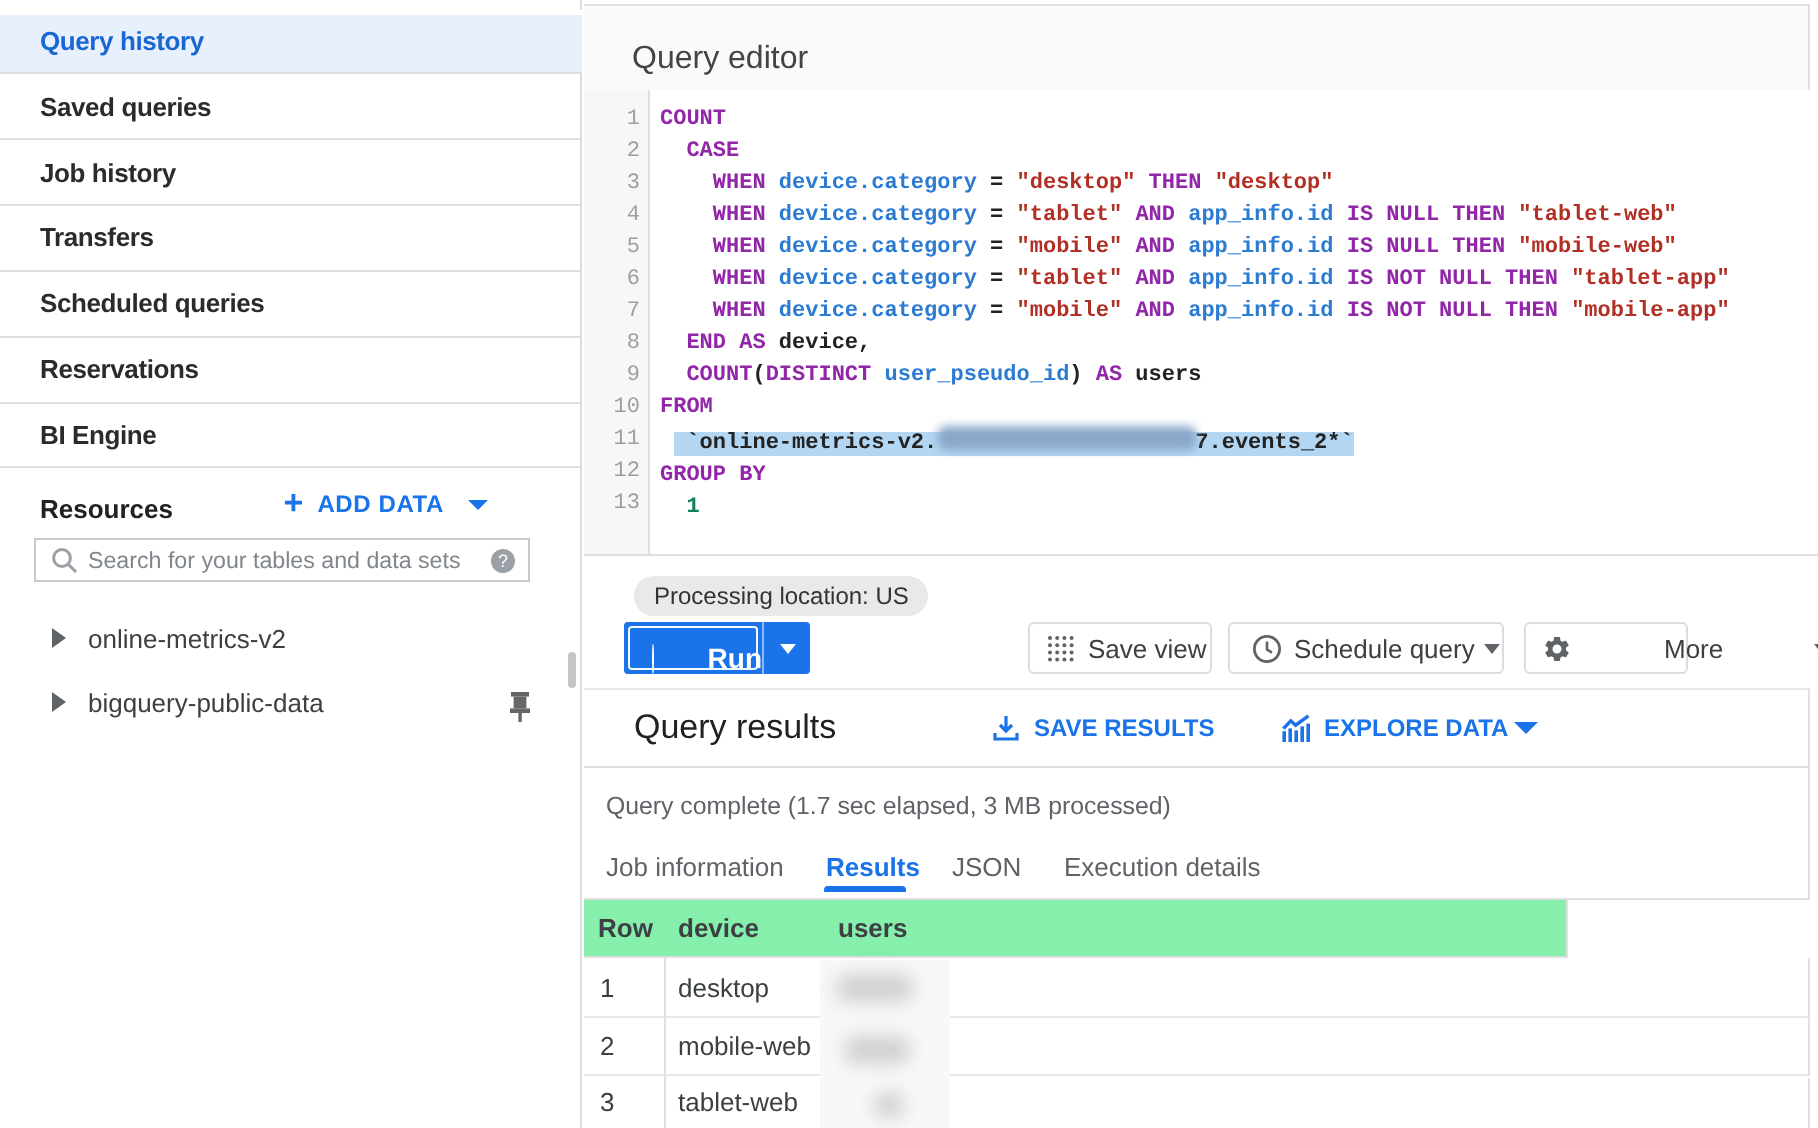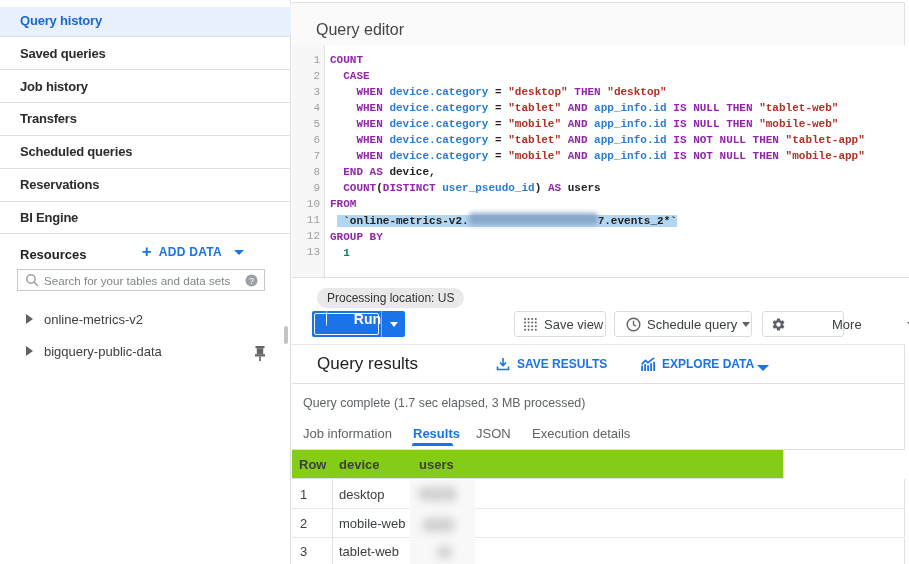--- a/index.html
+++ b/index.html
@@ -39,46 +39,46 @@
 .st { color:#b12f24; }
 .nm { color:#0e8157; }
 .selrow { background:#b3d6f2; }
 .smudge { display:inline-block; width:129px; height:12px; background:#8aa7c9; border-radius:4px; filter:blur(2.5px); vertical-align:baseline; position:relative; top:1px; }
 
 .chip { position:absolute; left:25px; top:288px; height:20px; background:#e9e9e9; border-radius:10px; display:flex; align-items:center; padding:0 10px; font-size:12px; color:#333; }
 
 
 .btnrow { position:absolute; left:0; top:311px; height:26px; width:617px; }
 .runbtn { position:absolute; left:20px; top:0; width:93px; height:26px; background:#1a73e8; border-radius:2px; display:flex; }
-.runmain { width:69px; height:26px; position:relative; display:flex; align-items:flex-start;gap:20px; }
+.runmain { width:69px; height:26px; position:relative; display:flex; align-items:flex-end;gap:20px; }
 .runmain::before { content:""; position:absolute; left:2px; top:2px; right:2px; bottom:2px; border:1px solid rgba(255,255,255,0.95); border-radius:2px; }
 .runmain .pc { width:15px; height:15px; background:#fff; border-radius:50%; margin-left:14px; position:relative; }
 .runmain .pc::after { content:""; position:absolute; left:5.5px; top:4px; width:0; height:0; border-left:6px solid #1a73e8; border-top:3.5px solid transparent; border-bottom:3.5px solid transparent; }
 .runmain .rt { color:#fff; font-size:14px; font-weight:bold; margin-left:7px; }
 .runcaret { flex:1; display:flex; align-items:center; justify-content:center; border-left:1px solid rgba(255,255,255,0.5); }
 .caret-w { width:0; height:0; border-left:4.5px solid transparent; border-right:4.5px solid transparent; border-top:5px solid #fff; }
 .wbtn { position:absolute; top:0; height:26px; background:#fff; border:1px solid #dadce0; border-radius:3px; display:flex; align-items:center; font-size:13px; color:#3c4043; white-space:nowrap; }
 .wbtn svg { margin-right:6px; flex-shrink:0; }
 .caret-g { width:0; height:0; border-left:4.5px solid transparent; border-right:4.5px solid transparent; border-top:5px solid #5f6368; margin-left:5px; }
 
 
 #qr-head { position:absolute; left:0; top:344px; width:613px; height:40px; border-top:1px solid #e8e8e8; border-bottom:1px solid #e0e0e0; border-right:1px solid #e0e0e0; display:flex; align-items:center; }
 #qr-head .title { font-size:17px; color:#212121; margin-left:25px; }
-.blulink { display:flex; align-items:flex-end; color:#1a73e8; font-size:12px; font-weight:bold; letter-spacing:0px; white-space:nowrap; }
+.blulink { display:flex; align-items:center; color:#1a73e8; font-size:12px; font-weight:bold; letter-spacing:0px; white-space:nowrap; }
 #qcomplete { position:absolute; top:396px; font-size:12.4px; color:#5f6368; }
 #qcomplete { left:11px; }
 
 
 .tabs { position:absolute; left:0; top:420px; width:613px; height:29.5px; border-bottom:1px solid #e0e0e0; border-right:1px solid #e0e0e0; font-size:13px; color:#5f6368; }
 .tab { position:absolute; top:6px; }
 .tab.act { color:#1a73e8; font-weight:bold; }
 .tabuline { position:absolute; left:120px; top:23px; width:41px; height:3px; background:#1a73e8; border-radius:2px 2px 0 0; }
 
 
-.thead { position:absolute; left:0; top:450px; width:492px; height:29px; background:#84cc16; border-bottom:1px solid #e0e0e0; border-right:1px solid #e0e0e0; font-size:13px; font-weight:bold; color:#3c4043;padding-left:48px; }
+.thead { position:absolute; left:0; top:450px; width:492px; height:29px; background:#86efac; border-bottom:1px solid #e0e0e0; border-right:1px solid #e0e0e0; font-size:13px; font-weight:bold; color:#3c4043;padding-left:48px; }
 .trow { position:absolute; left:0; width:613px; height:29px; border-bottom:1px solid #e8e8e8; border-right:1px solid #e0e0e0; font-size:13px; color:#3c4043; }
 .cell { position:absolute; top:50%; transform:translateY(-50%); }
 .vline { position:absolute; left:40px; top:479px; width:1px; height:85px; background:#e0e0e0; }
 .blurband { position:absolute; left:118px; top:480px; width:65px; height:84px; background:#f8f8f8; }
 .pill { position:absolute; background:#d0d0d0; border-radius:6px; filter:blur(4.5px); }
 </style>
 </head>
 <body>
 <div id="page">
 

